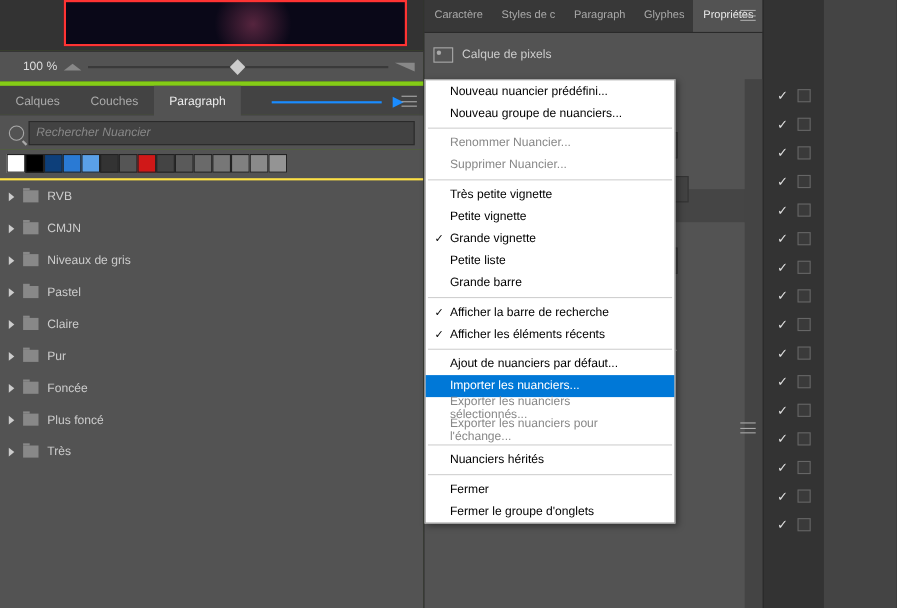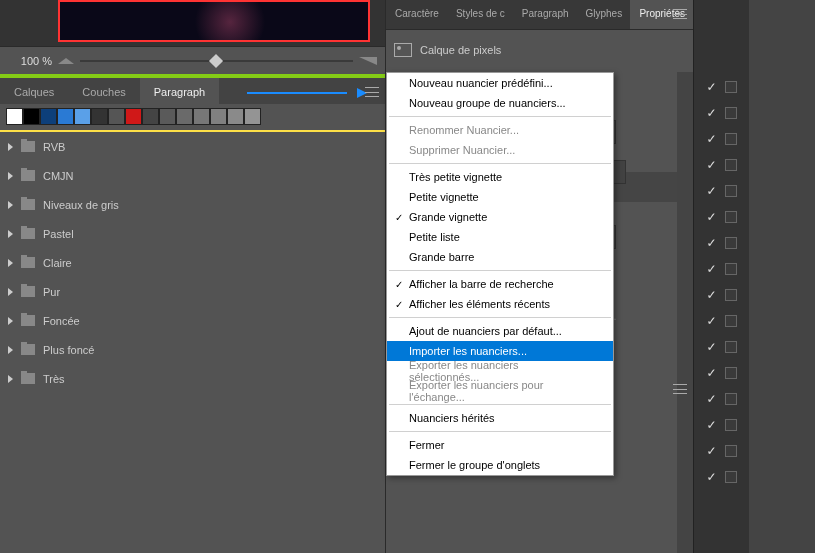--- a/index.html
+++ b/index.html
@@ -85,20 +85,24 @@
       </div>
       <div class="tri-right"></div>
     </div>
     <div class="tab-bar">
       <div class="tab">Calques</div>
       <div class="tab">Couches</div>
       <div class="tab active">Paragraph</div>
       <div class="arrow-annot"></div>
       <div class="ham"></div>
     </div>
+    <div class="search-row">
+      <div class="search-ico"></div>
+      <input class="search-in" placeholder="Rechercher Nuancier" style="">
+    </div>
     <div class="swatches" id="swatch-row">
         <div class="sw" style="background: rgb(255, 255, 255);"></div>
         <div class="sw" style="background: rgb(0, 0, 0);"></div>
         <div class="sw" style="background: rgb(13, 63, 122);"></div>
         <div class="sw" style="background: rgb(42, 122, 212);"></div>
         <div class="sw" style="background: rgb(90, 160, 232);"></div>
         <div class="sw" style="background: rgb(51, 51, 51);"></div>
         <div class="sw" style="background: rgb(85, 85, 85);"></div>
         <div class="sw" style="background: rgb(208, 24, 24);"></div>
         <div class="sw" style="background: rgb(68, 68, 68);"></div>

